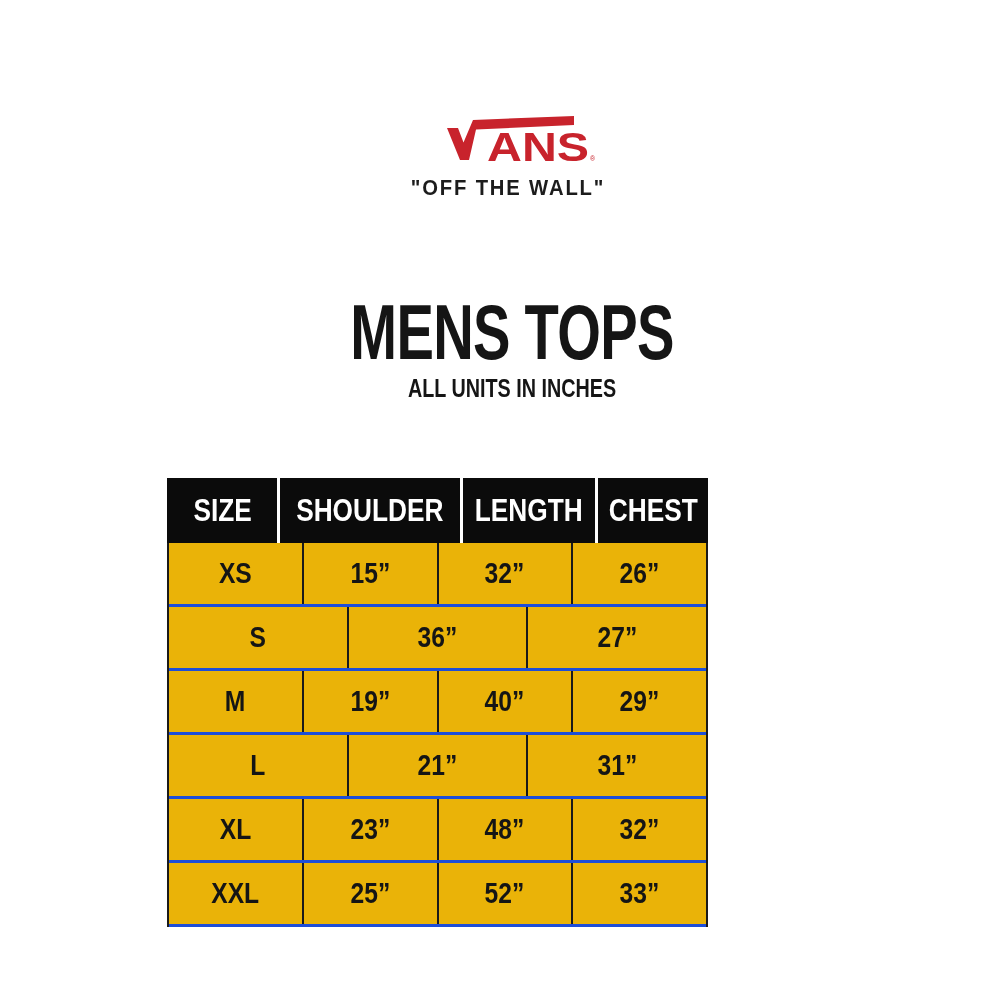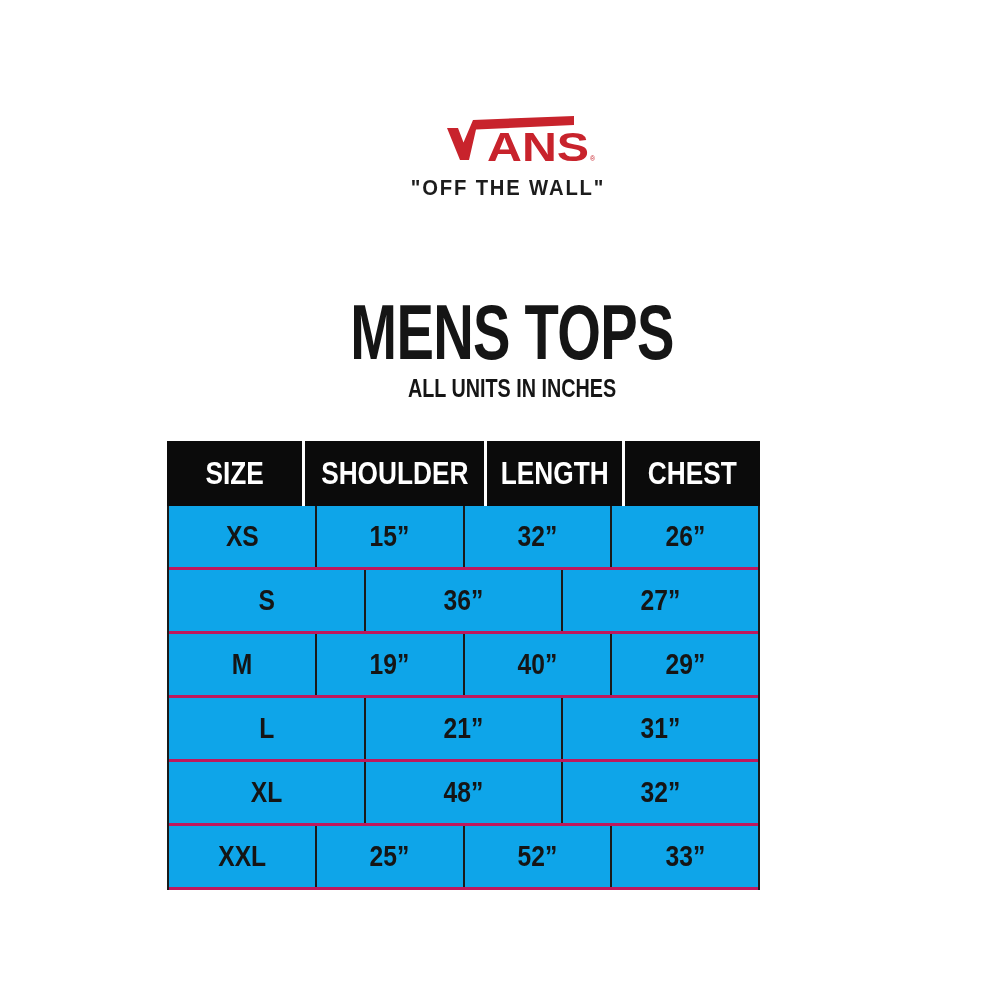--- a/index.html
+++ b/index.html
@@ -39,39 +39,39 @@
   .page-subtitle {
     margin-top: 2px;
     font-size: 26px; line-height: 30px; font-weight: bold;
     color: #151515;
     transform: scaleX(0.76);
     white-space: nowrap;
   }
 
   
   .size-table {
-    position: absolute; top: 413px; left: 167px; width: 593px;
+    position: absolute; top: 450px; left: 167px; width: 541px;
   }
   .header-row { display: flex; gap: 3px; }
   .header-cell {
     flex: 1; height: 65px;
     background: #0b0b0b; color: #ffffff;
     display: flex; align-items: center; justify-content: center;
     font-size: 32px; font-weight: bold;
   }
   .header-cell span { transform: scaleX(0.82); white-space: nowrap; }
 
   .table-body {
     border-left: 2px solid #1a1a1a;
     border-right: 2px solid #1a1a1a;
   }
   .table-row {
     display: flex; height: 64px;
-    border-bottom: 3px solid #be185d;
-    background: #0ea5e9;
+    border-bottom: 3px solid #1d4ed8;
+    background: #eab308;
   }
   .cell {
     flex: 1;
     display: flex; align-items: center; justify-content: center;
     font-size: 29px; font-weight: bold; color: #151515;
     border-left: 2px solid #1a1a1a;
   }
   .cell:first-child { border-left: none; }
   .cell span { transform: scaleX(0.85); white-space: nowrap; }
 </style>
@@ -162,20 +162,23 @@
           </div>
         <div class="cell">
             <span>31”</span>
           </div>
       </div>
       <div class="table-row">
         <div class="cell">
             <span>XL</span>
           </div>
         <div class="cell">
+            <span>23”</span>
+          </div>
+        <div class="cell">
             <span>48”</span>
           </div>
         <div class="cell">
             <span>32”</span>
           </div>
       </div>
       <div class="table-row">
         <div class="cell">
             <span>XXL</span>
           </div>

